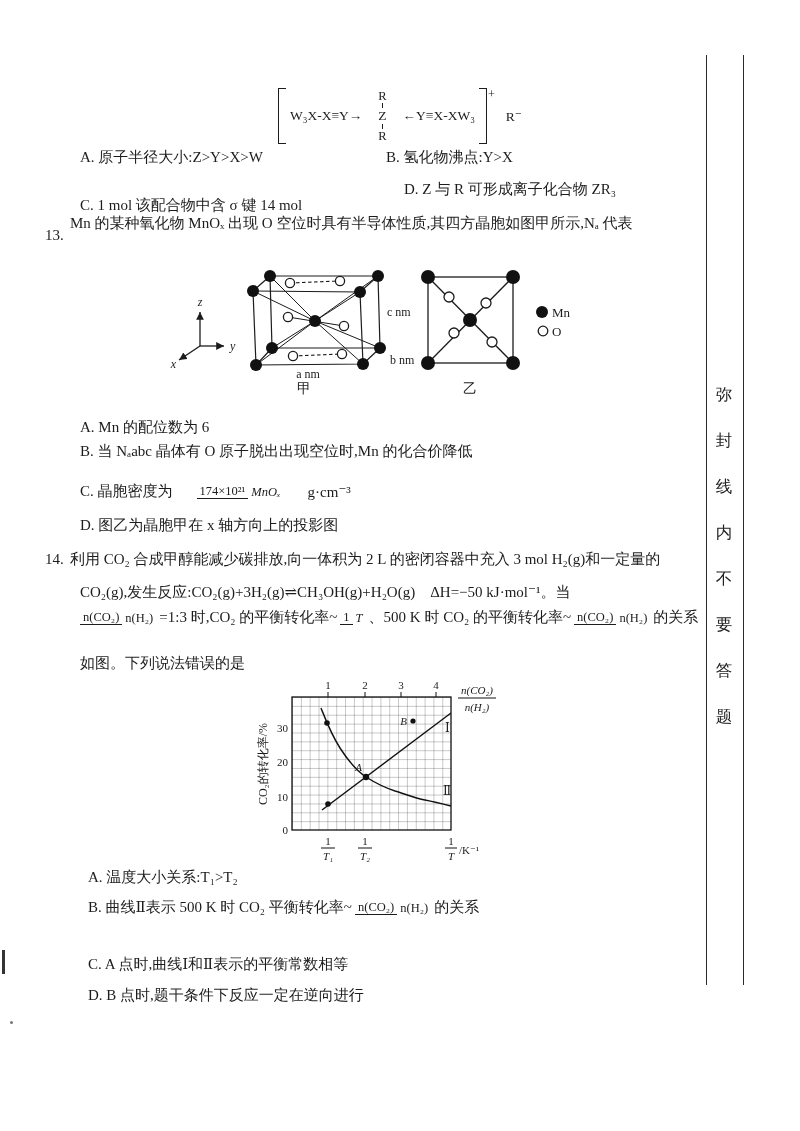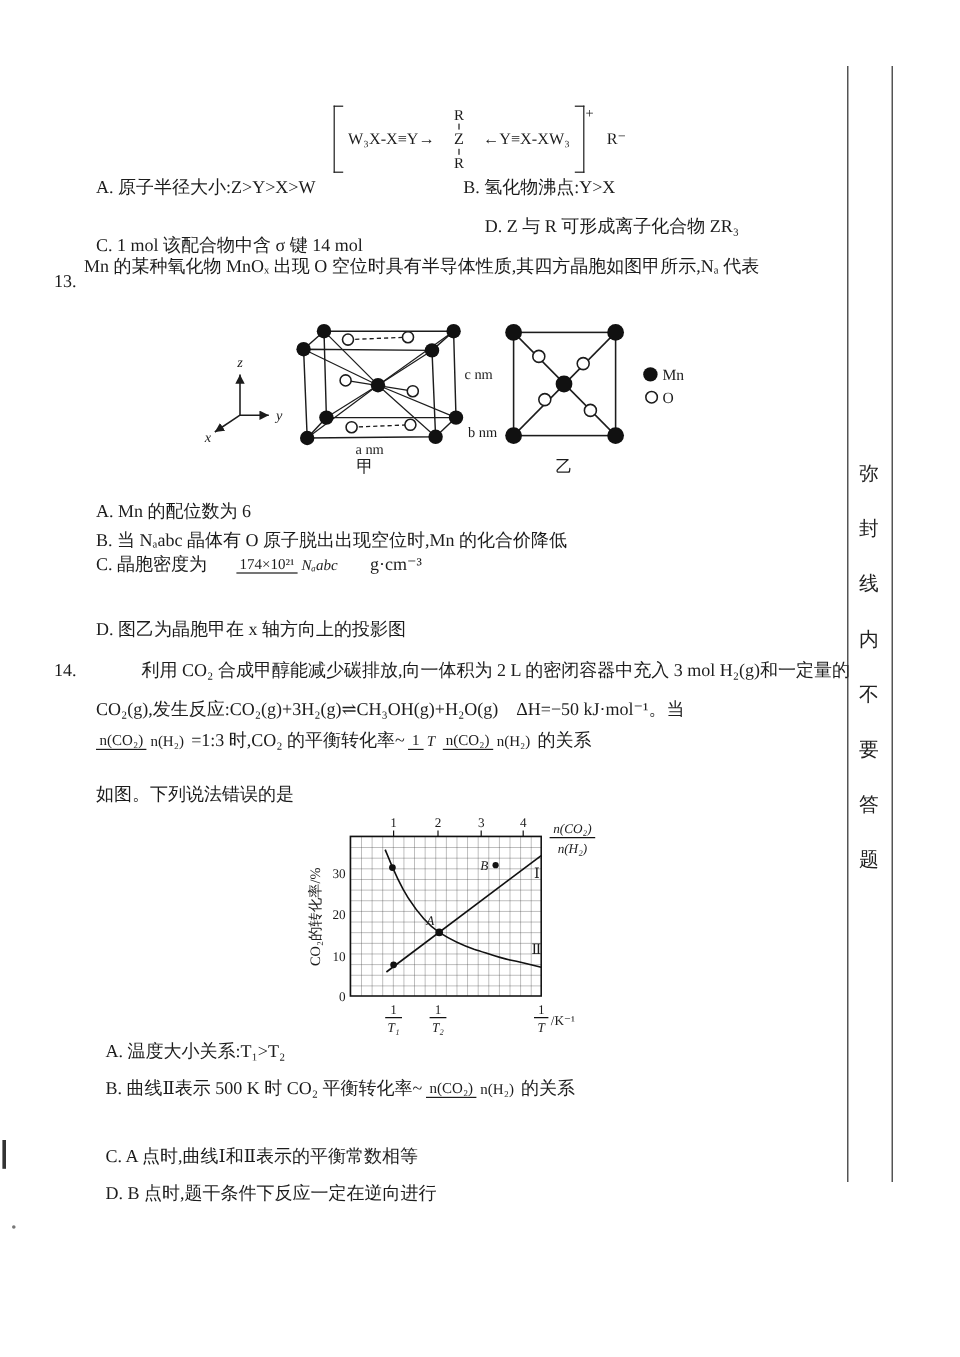--- a/index.html
+++ b/index.html
@@ -153,43 +153,44 @@
     <text x="312" y="137" font-size="14" text-anchor="middle">乙</text>
 
     <circle cx="384" cy="56" r="6" fill="#111111"></circle>
     <text x="394" y="61" font-size="13">Mn</text>
     <circle cx="385" cy="75" r="4.8" fill="#ffffff" stroke="#1c1c1c" stroke-width="1.3"></circle>
     <text x="394" y="80" font-size="13">O</text>
   </svg>
 
   <div class="abs txt" style="left:80px; top:418px;">A. Mn 的配位数为 6</div>
   <div class="abs txt" style="left:80px; top:442px;">B. 当 Nₐabc 晶体有 O 原子脱出出现空位时,Mn 的化合价降低</div>
-  <div class="abs inline-row" style="left:80px; top:461px; font-size:15px;gap:24px;">
+  <div class="abs inline-row" style="left:80px; top:482px; font-size:15px;gap:24px;">
     <span>C. 晶胞密度为</span>
     <span class="frac">
       <span class="fnum">174×10²¹</span>
-      <span class="fden it">Nₐabc</span>
+      <span class="fden it">MnOₓ</span>
     </span>
     <span>g·cm⁻³</span>
   </div>
   <div class="abs txt" style="left:80px; top:516px;">D. 图乙为晶胞甲在 x 轴方向上的投影图</div>
 
   <div class="abs txt" style="left:45px; top:550px;">14.</div>
-  <div class="abs txt" style="left:70px; top:550px;margin-left:48px;">利用 CO₂ 合成甲醇能减少碳排放,向一体积为 2 L 的密闭容器中充入 3 mol H₂(g)和一定量的</div>
+  <div class="abs txt" style="left:70px; top:550px;">利用 CO₂ 合成甲醇能减少碳排放,向一体积为 2 L 的密闭容器中充入 3 mol H₂(g)和一定量的</div>
   <div class="abs txt" style="left:80px; top:583px;">CO₂(g),发生反应:CO₂(g)+3H₂(g)⇌CH₃OH(g)+H₂O(g)　ΔH=−50 kJ·mol⁻¹。当</div>
   <div class="abs inline-row" style="left:80px; top:608px; font-size:15px;">
     <span class="frac">
       <span class="fnum">n(CO₂)</span>
       <span class="fden">n(H₂)</span>
     </span>
     <span>=1:3 时,CO₂ 的平衡转化率~</span>
     <span class="frac">
       <span class="fnum">1</span>
       <span class="fden it">T</span>
     </span>
+    <span>、500 K 时 CO₂ 的平衡转化率~</span>
     <span class="frac">
       <span class="fnum">n(CO₂)</span>
       <span class="fden">n(H₂)</span>
     </span>
     <span>的关系</span>
   </div>
   <div class="abs txt" style="left:80px; top:654px;">如图。下列说法错误的是</div>
 
   <svg class="abs" style="left:255px; top:678px;" width="250" height="195" viewBox="0 0 250 195">
     <defs>

